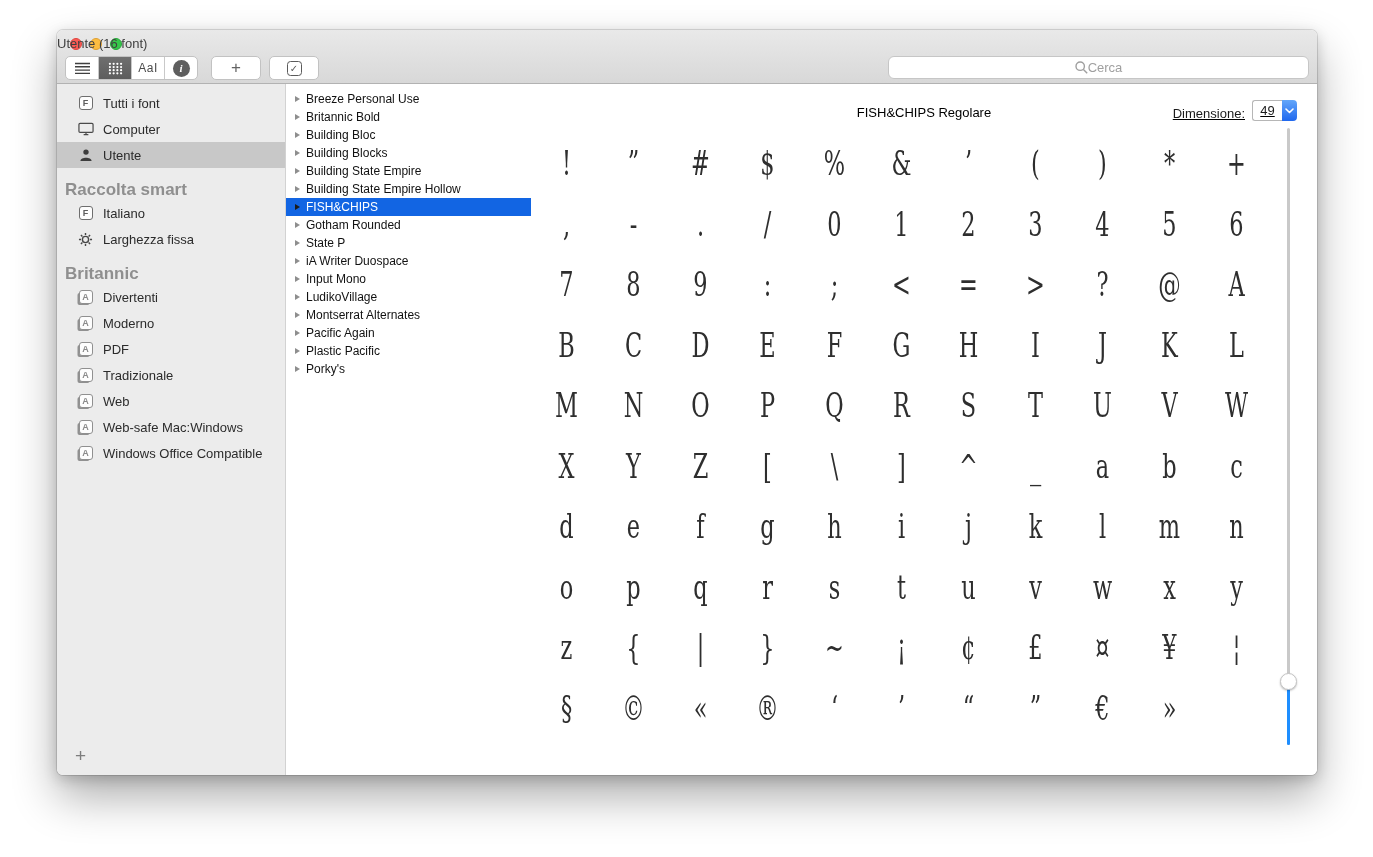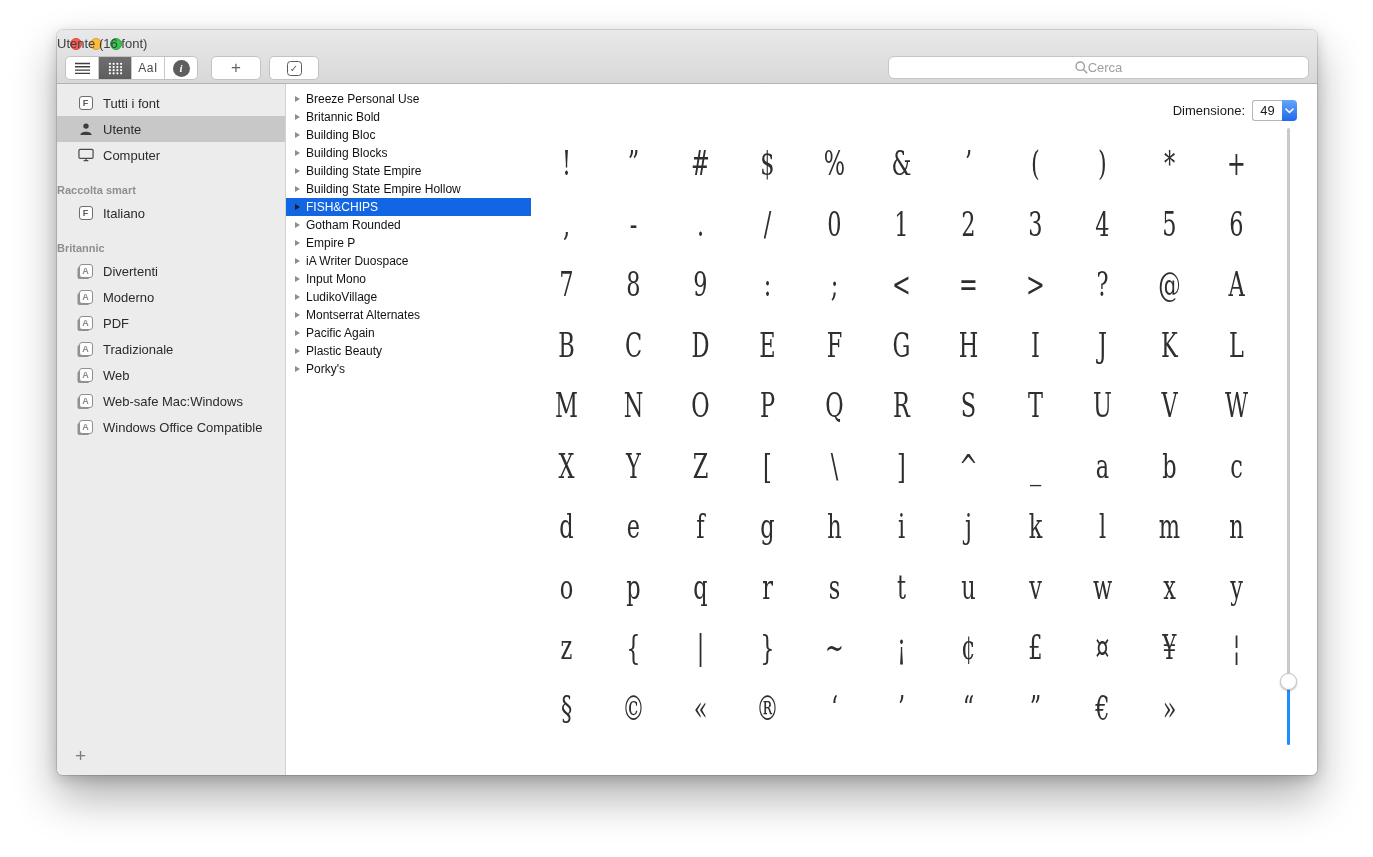--- a/index.html
+++ b/index.html
@@ -45,41 +45,41 @@
             border:1px solid #c6c6c6; border-radius:6px; display:flex; align-items:center;
             justify-content:center; color:#9f9f9f; font-size:13px; }
 
   
   .content { position:absolute; left:0; top:54px; right:0; bottom:0; }
   .sidebar { position:absolute; left:0; top:0; bottom:0; width:229px; background:#ececec;
              border-right:1px solid #d2d2d2; padding-top:6px; }
   .side-item { height:26px; display:flex; align-items:center; gap:9px; padding-left:20px;
                font-size:13px; color:#2b2b2b; }
   .side-item.selected { background:#c8c8c8; }
-  .side-header { margin-top:12px; height:20px; display:flex; align-items:center; padding-left:0;
-                 font-size:11px; color:#8f8f8f; font-weight:bold; }
+  .side-header { margin-top:12px; height:20px; display:flex; align-items:center; padding-left:8px;
+                 font-size:17px; color:#8f8f8f; font-weight:bold; }
   .icon-wrap { width:17px; display:flex; align-items:center; justify-content:center; flex:0 0 17px; }
   .box-letter { width:14px; height:14px; border:1.3px solid #6e6e6e; border-radius:3px;
                 display:flex; align-items:center; justify-content:center;
                 font-size:9px; font-weight:bold; color:#5c5c5c; background:#fdfdfd; }
   .box-letter.stacked { box-shadow:-2.5px 2px 0 -1px #909090; color:#8a8a8a; border-color:#909090; }
   .side-add { position:absolute; left:18px; bottom:8px; font-size:19px; color:#7d7d7d; font-weight:300; }
 
   .fontlist { position:absolute; left:229px; top:0; bottom:0; width:268px; background:#fff;
               border-right:1px solid #d2d2d2; padding-top:6px; }
   .font-row { height:18px; display:flex; align-items:center; padding-left:9px; font-size:12px; color:#111; }
   .font-row.selected { background:#1265e3; color:#fff; }
   .disclosure { width:0; height:0; border-left:5px solid #8e8e8e; border-top:3.5px solid transparent;
                 border-bottom:3.5px solid transparent; margin-right:6px; flex:0 0 auto; }
   .font-row.selected .disclosure { border-left-color:#1c1c1c; }
 
   .preview { position:absolute; left:474px; top:0; right:0; bottom:0; background:#fff; }
   .preview-title { position:absolute; top:21px; left:0; width:100%; text-align:center;
                    font-size:13px; color:#000; }
-  .size-ctl { position:absolute; top:16px; right:20px; display:flex; align-items:center; }
+  .size-ctl { position:absolute; top:16px; right:20px; display:flex; align-items:flex-end;text-decoration:underline; }
   .size-label { font-size:13px; color:#1a1a1a; margin-right:7px; }
   .size-value { width:30px; height:21px; border:1px solid #b6b6b6; border-right:none; background:#fff;
                 font-size:13px; color:#1a1a1a; display:flex; align-items:center; justify-content:center;
                 border-radius:3px 0 0 3px; }
   .size-drop { width:15px; height:21px; border-radius:0 4px 4px 0;
                background:linear-gradient(#63a6fa,#2068ee); display:flex; align-items:center;
                justify-content:center; border:none; cursor:default; padding:0; }
 
   .glyph-grid { position:absolute; left:2px; top:49px; display:grid;
                 grid-template-columns:repeat(11, 67px); grid-auto-rows:60.5px; }
@@ -176,46 +176,57 @@
   <div class="content">
 
     <div class="sidebar">
       <div>
           <div class="side-item">
             <span class="icon-wrap">
               <span class="box-letter">F</span>
             </span>
             <span class="side-label">Tutti i font</span>
           </div>
-          <div class="side-item selected">
-            <span class="icon-wrap">
-              <svg width="14" height="14" viewBox="0 0 14 14">
-                <circle cx="7" cy="4.1" r="2.7" fill="#3d3d3d"></circle>
-                <path d="M1.4 13 C1.6 8.6 12.4 8.6 12.6 13 Z" fill="#3d3d3d"></path>
-              </svg>
-            </span>
-            <span class="side-label">Utente</span>
-          </div>
           <div class="side-item">
             <span class="icon-wrap">
               <svg width="16" height="14" viewBox="0 0 17 14">
                 <g stroke="#4a4a4a" stroke-width="1.3" fill="none">
                   <rect x="1" y="1" width="15" height="9.5" rx="1.2"></rect>
                   <path d="M6 13 H11 M8.5 10.5 V13"></path>
                 </g>
               </svg>
             </span>
             <span class="side-label">Computer</span>
           </div>
+          <div class="side-item selected">
+            <span class="icon-wrap">
+              <svg width="14" height="14" viewBox="0 0 14 14">
+                <circle cx="7" cy="4.1" r="2.7" fill="#3d3d3d"></circle>
+                <path d="M1.4 13 C1.6 8.6 12.4 8.6 12.6 13 Z" fill="#3d3d3d"></path>
+              </svg>
+            </span>
+            <span class="side-label">Utente</span>
+          </div>
           <div class="side-header">Raccolta smart</div>
           <div class="side-item">
             <span class="icon-wrap">
               <span class="box-letter">F</span>
             </span>
             <span class="side-label">Italiano</span>
+          </div>
+          <div class="side-item">
+            <span class="icon-wrap">
+              <svg width="15" height="15" viewBox="0 0 16 16">
+                <g stroke="#474747" stroke-width="1.5" fill="none">
+                  <circle cx="8" cy="8" r="3.3"></circle>
+                  <path d="M8 1 V3.2 M8 12.8 V15 M1 8 H3.2 M12.8 8 H15 M3.1 3.1 L4.7 4.7 M11.3 11.3 L12.9 12.9 M12.9 3.1 L11.3 4.7 M4.7 11.3 L3.1 12.9"></path>
+                </g>
+              </svg>
+            </span>
+            <span class="side-label">Larghezza fissa</span>
           </div>
           <div class="side-header">Britannic</div>
           <div class="side-item">
             <span class="icon-wrap">
               <span class="box-letter stacked">A</span>
             </span>
             <span class="side-label">Divertenti</span>
           </div>
           <div class="side-item">
             <span class="icon-wrap">
@@ -285,21 +296,21 @@
         <div class="font-row selected">
           <span class="disclosure"></span>
           <span class="font-label">FISH&amp;CHIPS</span>
         </div>
         <div class="font-row">
           <span class="disclosure"></span>
           <span class="font-label">Gotham Rounded</span>
         </div>
         <div class="font-row">
           <span class="disclosure"></span>
-          <span class="font-label">Empire P</span>
+          <span class="font-label">State P</span>
         </div>
         <div class="font-row">
           <span class="disclosure"></span>
           <span class="font-label">iA Writer Duospace</span>
         </div>
         <div class="font-row">
           <span class="disclosure"></span>
           <span class="font-label">Input Mono</span>
         </div>
         <div class="font-row">
@@ -309,29 +320,30 @@
         <div class="font-row">
           <span class="disclosure"></span>
           <span class="font-label">Montserrat Alternates</span>
         </div>
         <div class="font-row">
           <span class="disclosure"></span>
           <span class="font-label">Pacific Again</span>
         </div>
         <div class="font-row">
           <span class="disclosure"></span>
-          <span class="font-label">Plastic Beauty</span>
+          <span class="font-label">Plastic Pacific</span>
         </div>
         <div class="font-row">
           <span class="disclosure"></span>
           <span class="font-label">Porky's</span>
         </div>
       </div>
 
     <div class="preview">
+      <div class="preview-title">FISH&amp;CHIPS Regolare</div>
       <div class="size-ctl">
         <span class="size-label">Dimensione:</span>
         <span class="size-value">49</span>
         <button class="size-drop">
           <span style="display:flex;">
             <svg width="9" height="6" viewBox="0 0 9 6">
                 <polyline points="1,1 4.5,4.5 8,1" fill="none" stroke="#ffffff" stroke-width="1.6" stroke-linecap="round" stroke-linejoin="round"></polyline>
               </svg>
           </span>
         </button>

